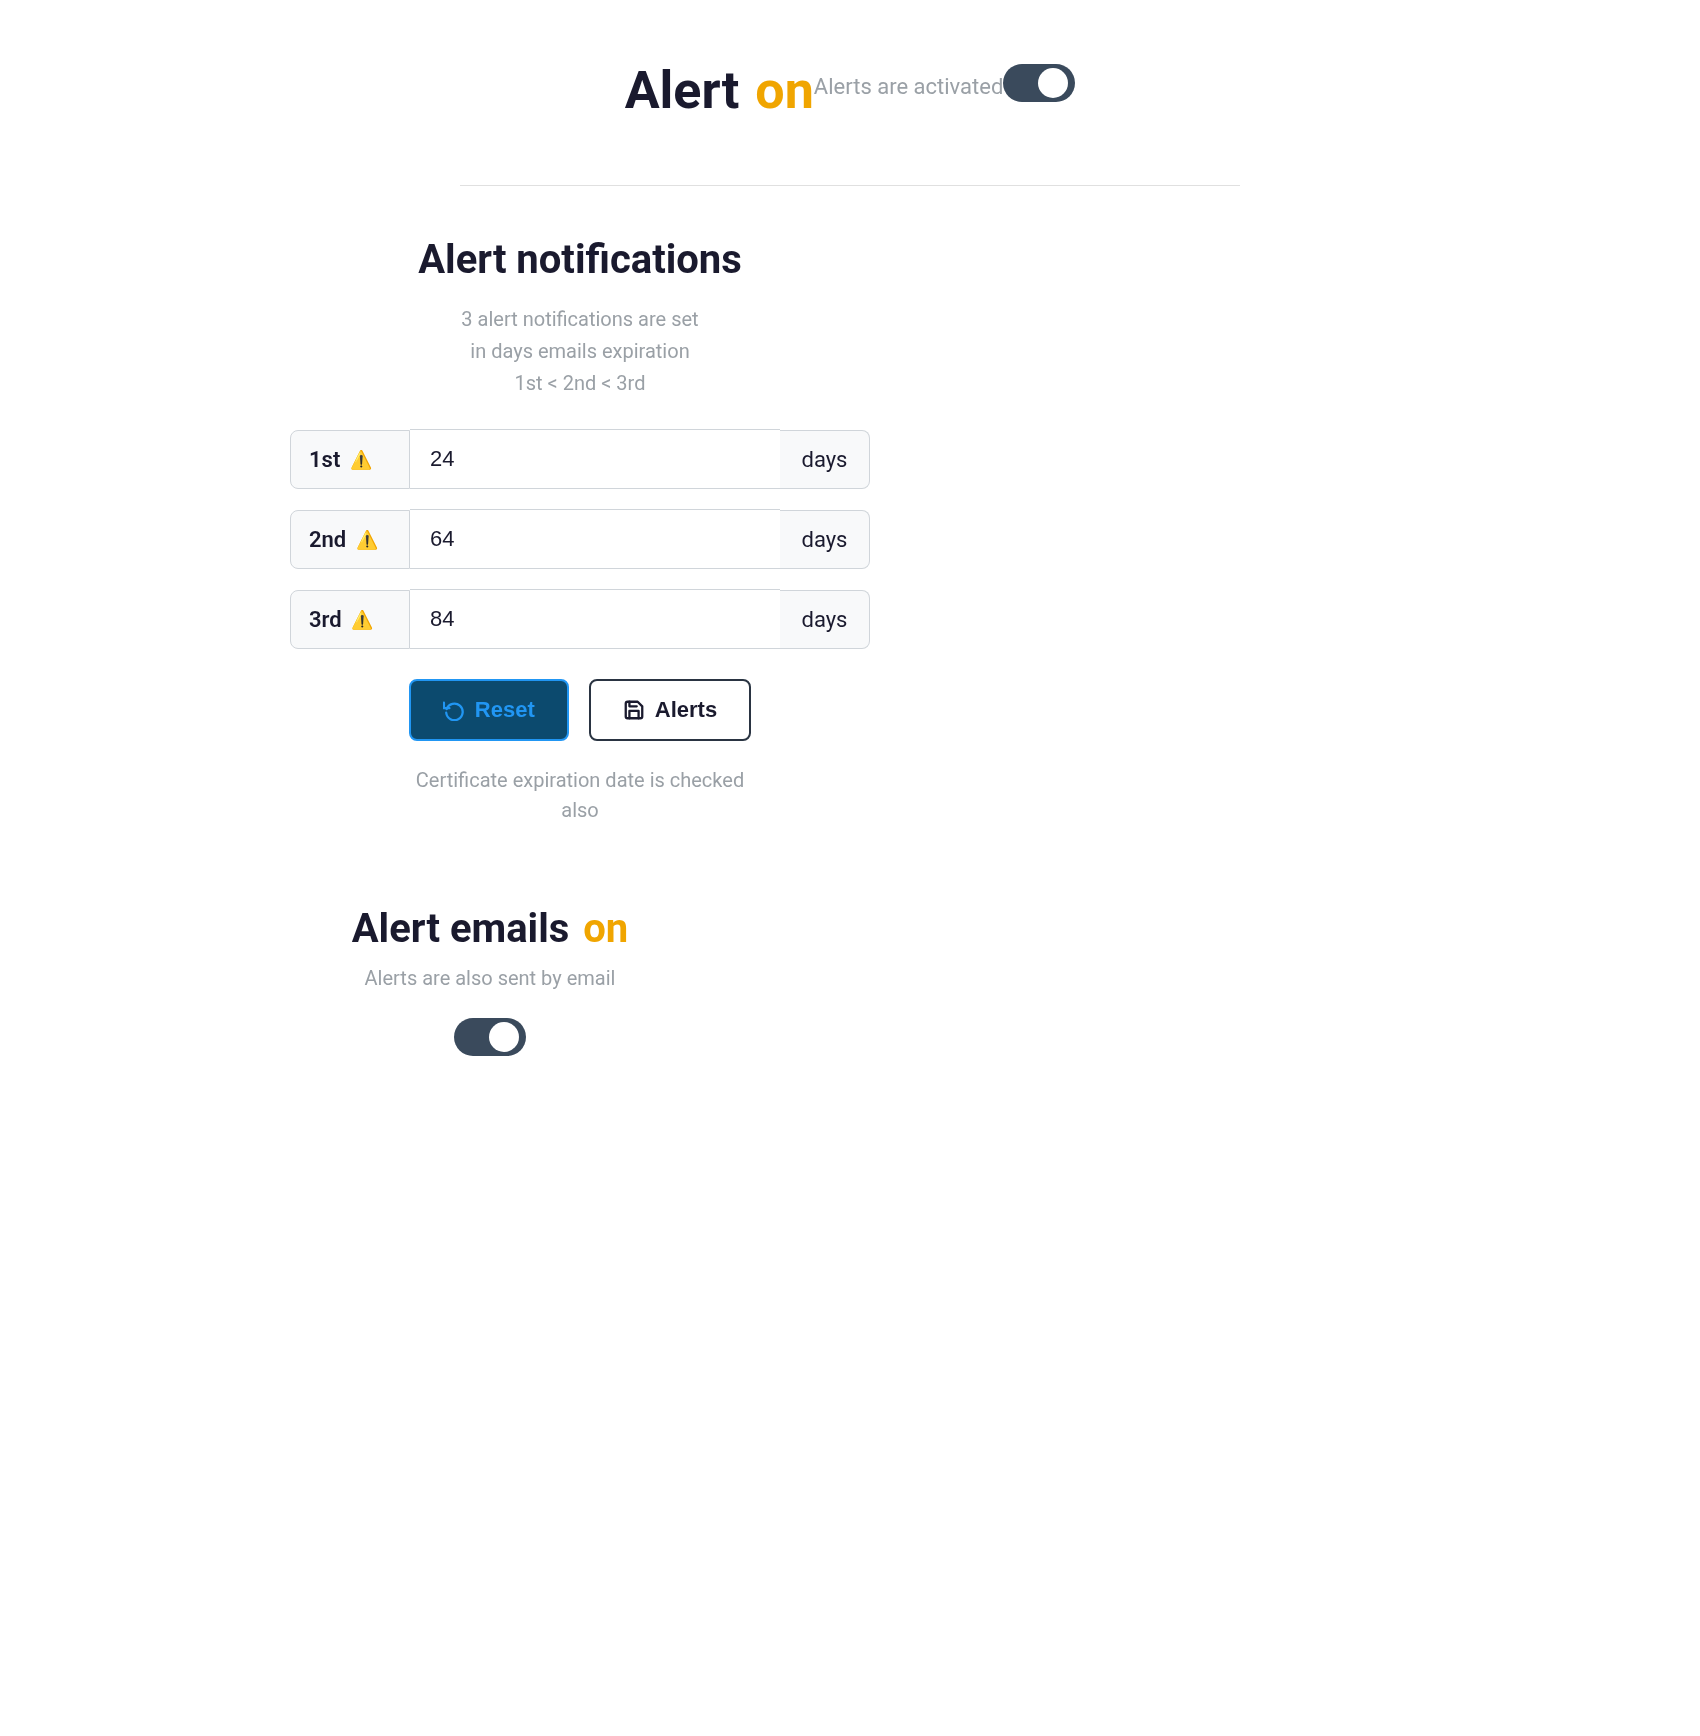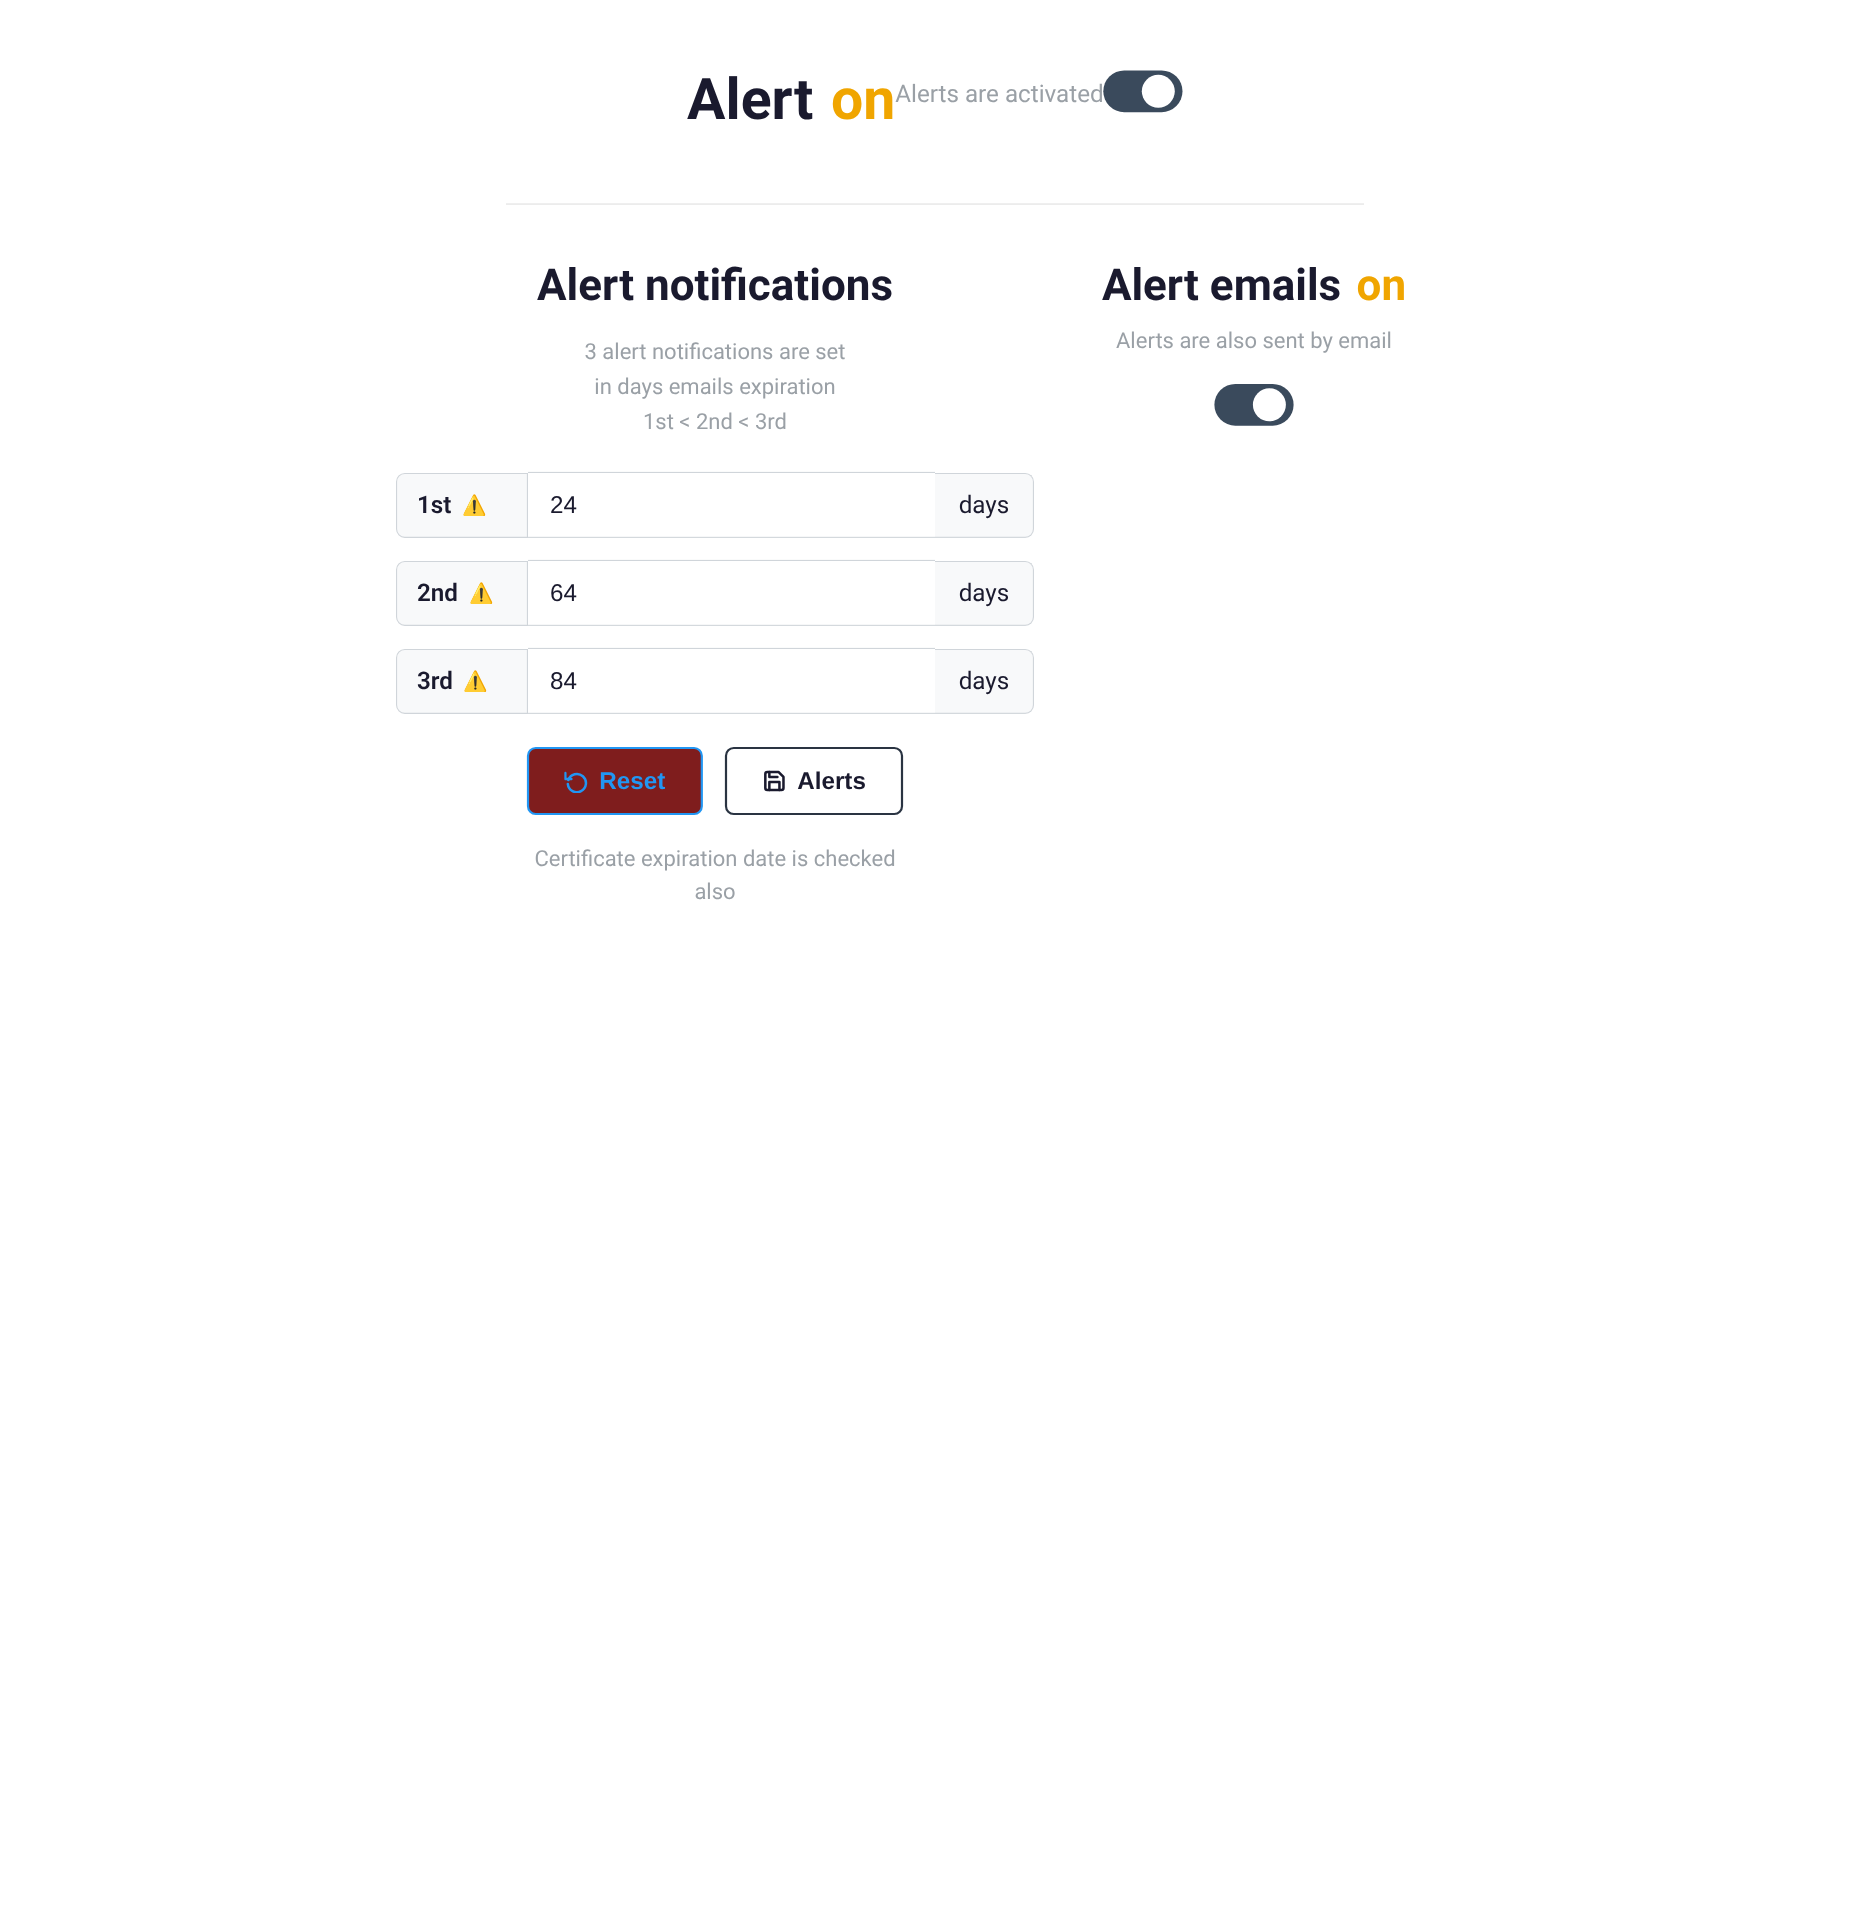--- a/index.html
+++ b/index.html
@@ -103,22 +103,24 @@
       width: 780px;
       height: 1px;
       background: #e0e0e0;
       margin: 20px 0 50px 0;
     }
 
     
     .main-content {
       display: flex;
       width: 100%;
+      gap: 80px;
       align-items: flex-start;
       justify-content: center;
+      flex-direction: column;
     }
 
     
     .notifications-section {
       display: flex;
       flex-direction: column;
       align-items: center;
       min-width: 580px;
     }
 
@@ -207,21 +209,21 @@
 
     .btn-reset {
       display: flex;
       align-items: center;
       gap: 10px;
       border: 2.5px solid #2196f3;
       border-radius: 8px;
       padding: 16px 32px;
       font-size: 22px;
       color: #2196f3;
-      background: #7f1d1d;
+      background: #0c4a6e;
       cursor: pointer;
       font-weight: 600;
     }
 
     .btn-update {
       display: flex;
       align-items: center;
       gap: 10px;
       border: 2.5px solid #2a3442;
       border-radius: 8px;

